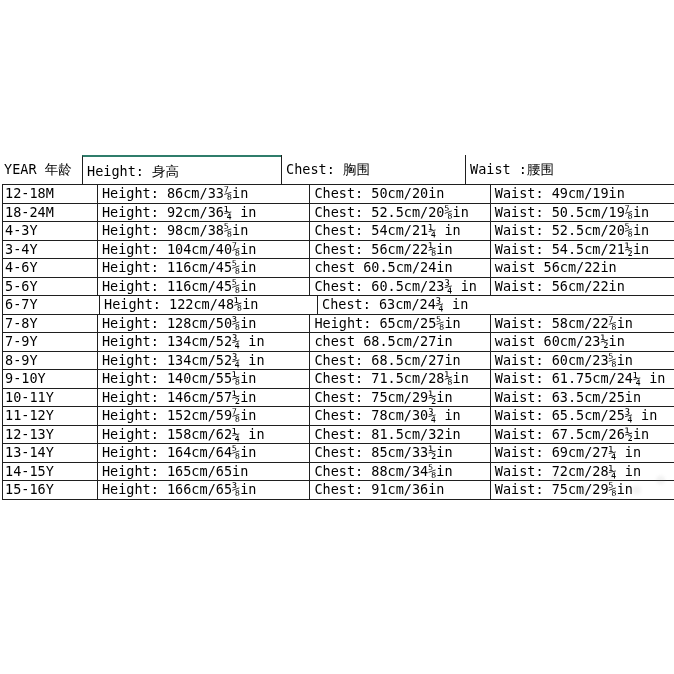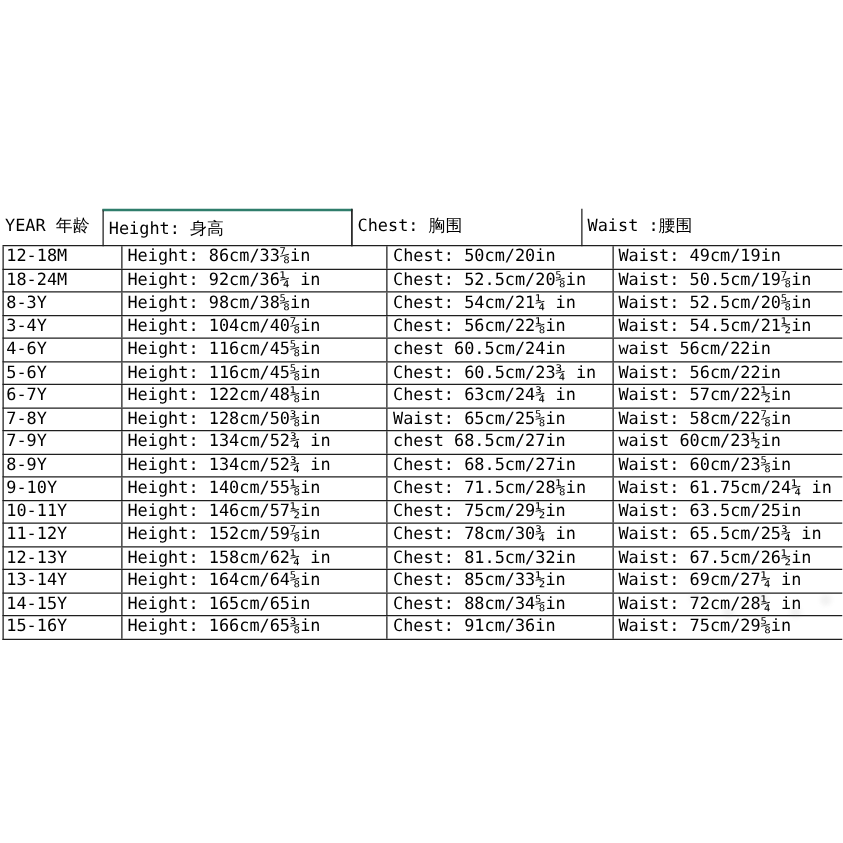--- a/index.html
+++ b/index.html
@@ -24,21 +24,20 @@
     width: 672px;
     color: #000000;
     font-size: 13.5px;
   }
   .hdr-row {
     display: flex;
     height: 30px;
     border-bottom: 1px solid #1f1f1f;
     box-sizing: border-box;
     align-items: flex-start;
-    margin-top: 12px;
   }
   .row {
     display: flex;
     height: 18.5px;
     border-bottom: 1px solid #1f1f1f;
     box-sizing: border-box;
     border-left: 1px solid #1f1f1f;
     align-items: flex-end;
   }
   .cell {
@@ -100,21 +99,21 @@
           <div class="cell c-chest">Chest: 50cm/20in</div>
           <div class="cell c-waist">Waist: 49cm/19in</div>
         </div>
         <div class="row">
           <div class="cell c-year">18-24M</div>
           <div class="cell c-height">Height: 92cm/36¼ in</div>
           <div class="cell c-chest">Chest: 52.5cm/20⅝in</div>
           <div class="cell c-waist">Waist: 50.5cm/19⅞in</div>
         </div>
         <div class="row">
-          <div class="cell c-year">8-3Y</div>
+          <div class="cell c-year">4-3Y</div>
           <div class="cell c-height">Height: 98cm/38⅝in</div>
           <div class="cell c-chest">Chest: 54cm/21¼ in</div>
           <div class="cell c-waist">Waist: 52.5cm/20⅝in</div>
         </div>
         <div class="row">
           <div class="cell c-year">3-4Y</div>
           <div class="cell c-height">Height: 104cm/40⅞in</div>
           <div class="cell c-chest">Chest: 56cm/22⅛in</div>
           <div class="cell c-waist">Waist: 54.5cm/21½in</div>
         </div>
@@ -127,26 +126,25 @@
         <div class="row">
           <div class="cell c-year">5-6Y</div>
           <div class="cell c-height">Height: 116cm/45⅝in</div>
           <div class="cell c-chest">Chest: 60.5cm/23¾ in</div>
           <div class="cell c-waist">Waist: 56cm/22in</div>
         </div>
         <div class="row">
           <div class="cell c-year">6-7Y</div>
           <div class="cell c-height">Height: 122cm/48⅛in</div>
           <div class="cell c-chest">Chest: 63cm/24¾ in</div>
-          <div class="cell c-waist">Waist: 57cm/22½in</div>
         </div>
         <div class="row">
           <div class="cell c-year">7-8Y</div>
           <div class="cell c-height">Height: 128cm/50⅜in</div>
-          <div class="cell c-chest">Waist: 65cm/25⅝in</div>
+          <div class="cell c-chest">Height: 65cm/25⅝in</div>
           <div class="cell c-waist">Waist: 58cm/22⅞in</div>
         </div>
         <div class="row">
           <div class="cell c-year">7-9Y</div>
           <div class="cell c-height">Height: 134cm/52¾ in</div>
           <div class="cell c-chest">chest 68.5cm/27in</div>
           <div class="cell c-waist">waist 60cm/23½in</div>
         </div>
         <div class="row">
           <div class="cell c-year">8-9Y</div>

